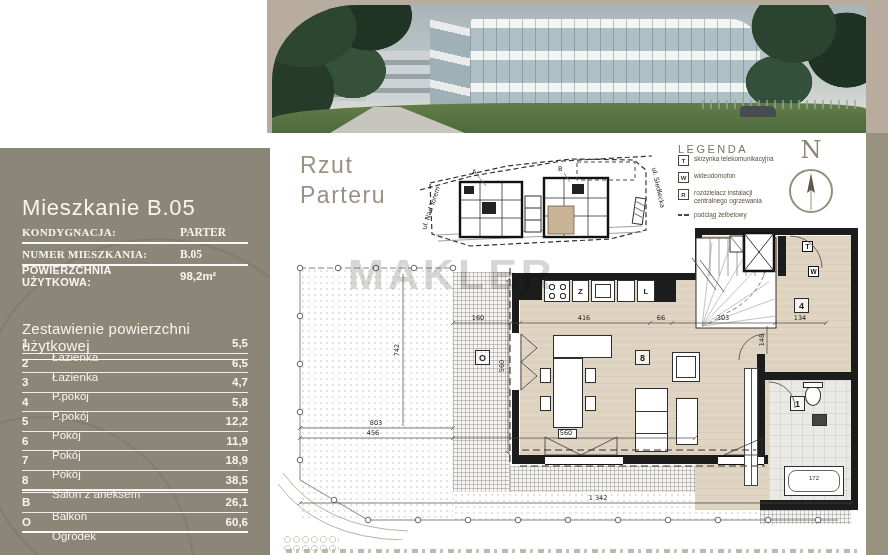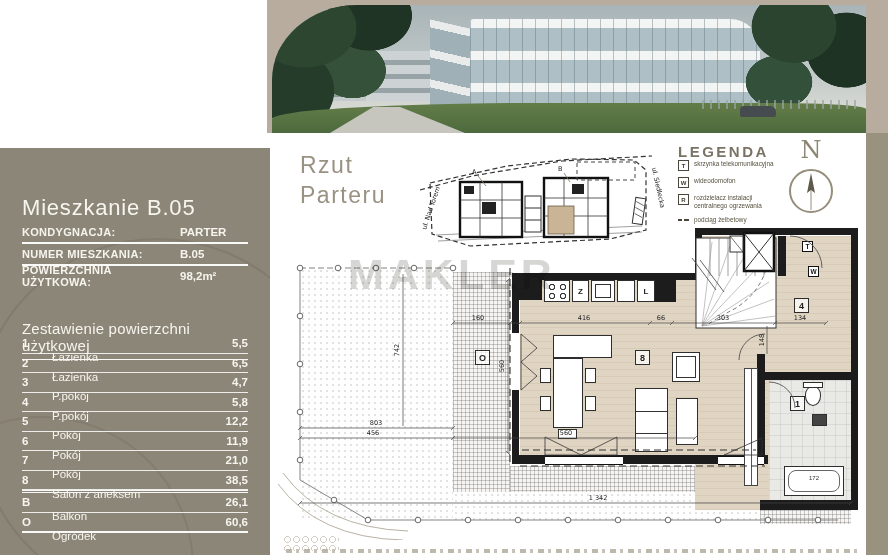--- a/index.html
+++ b/index.html
@@ -40,39 +40,39 @@
   .p-fence{left:430px;bottom:24px;width:160px;height:9px;opacity:.7;
     background:repeating-linear-gradient(90deg,#9aa3a3 0 2px,transparent 2px 8px);}
 
   
   .sidebar{left:0;top:148px;width:270px;height:482px;background:#8c8678;color:#f6f4ee;overflow:hidden;}
   .sb-circ1{position:absolute;right:-70px;top:90px;width:360px;height:360px;border:2px solid rgba(40,35,25,.10);border-radius:50%;}
   .sb-circ2{position:absolute;left:-110px;bottom:-90px;width:300px;height:300px;border:2px solid rgba(40,35,25,.09);border-radius:50%;}
   .sb-title{position:absolute;left:22px;top:32px;font-size:22px;font-weight:300;letter-spacing:.8px;color:#f7f5ef;}
   .kv{position:absolute;left:22px;top:74px;width:226px;}
   .kv-row{display:flex;align-items:center;height:20px;}
-  .kv-row.sep{border-bottom:2px solid rgba(255,255,255,.95);}
+  .kv-row.sep{border-bottom:2px solid rgba(255,255,255,.95);font-family:Liberation Serif, serif;}
   .kv-label{font-size:11px;font-weight:700;letter-spacing:.3px;width:158px;}
   .kv-value{font-size:11.5px;font-weight:700;}
   .tbl-head{position:absolute;left:22px;top:160px;width:226px;font-size:15px;font-weight:400;
     letter-spacing:.2px;padding-bottom:5px;border-bottom:1.5px solid rgba(255,255,255,.95);}
   .area-table{position:absolute;left:22px;top:186px;width:226px;}
   .a-row{display:flex;align-items:center;height:18.5px;font-size:11.5px;
     border-bottom:1.5px solid rgba(255,255,255,.85);}
   .a-row.thick{border-top:3px double rgba(255,255,255,.95);}
   .a-row:last-child{border-bottom:2px solid rgba(255,255,255,.95);}
   .a-idx{width:30px;font-weight:700;}
   .a-name{flex:1;margin-top:28px;}
   .a-val{font-weight:700;}
 
   
   .plan-heading{left:300px;top:150px;font-size:23px;font-weight:300;letter-spacing:1.5px;
     color:#999282;line-height:30px;}
   .legend{left:678px;top:143px;width:100px;}
-  .legend-title{font-size:15px;font-weight:700;letter-spacing:2.5px;color:#7b7466;}
+  .legend-title{font-size:11px;font-weight:400;letter-spacing:2.5px;color:#7b7466;}
   .lg-item{display:flex;align-items:flex-start;margin-bottom:6px;}
   .lg-box{width:9px;height:9px;border:1px solid #4a463c;font-size:6px;font-weight:700;color:#3c382f;
     display:flex;align-items:center;justify-content:center;margin-right:5px;flex:0 0 auto;background:#fff;}
   .lg-dash{width:11px;height:2px;margin:3px 5px 0 0;flex:0 0 auto;
     background:linear-gradient(90deg,#4a463c 0 4px,transparent 4px 6px,#4a463c 6px 11px);}
   .lg-text{font-size:6.4px;line-height:1.25;color:#56513f;}
   .compass{left:783px;top:138px;width:56px;height:82px;text-align:center;}
   .compass-n{font-family:"DejaVu Serif",serif;font-size:24px;color:#8d8673;line-height:24px;}
 
   
@@ -180,21 +180,21 @@
           <span class="a-val">12,2</span>
         </div>
       <div class="a-row">
           <span class="a-idx">6</span>
           <span class="a-name">Pokój</span>
           <span class="a-val">11,9</span>
         </div>
       <div class="a-row">
           <span class="a-idx">7</span>
           <span class="a-name">Pokój</span>
-          <span class="a-val">21,0</span>
+          <span class="a-val">18,9</span>
         </div>
       <div class="a-row">
           <span class="a-idx">8</span>
           <span class="a-name">Salon z aneksem</span>
           <span class="a-val">38,5</span>
         </div>
       <div class="a-row thick">
           <span class="a-idx">B</span>
           <span class="a-name">Balkon</span>
           <span class="a-val">26,1</span>

